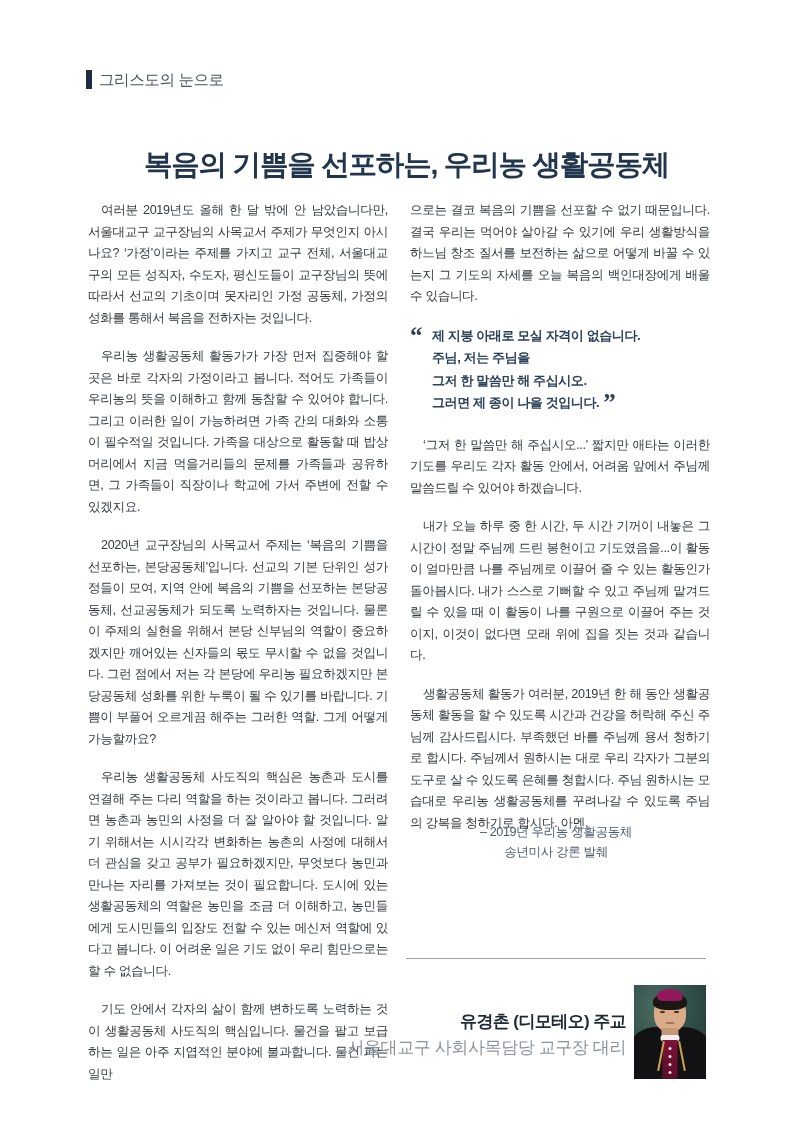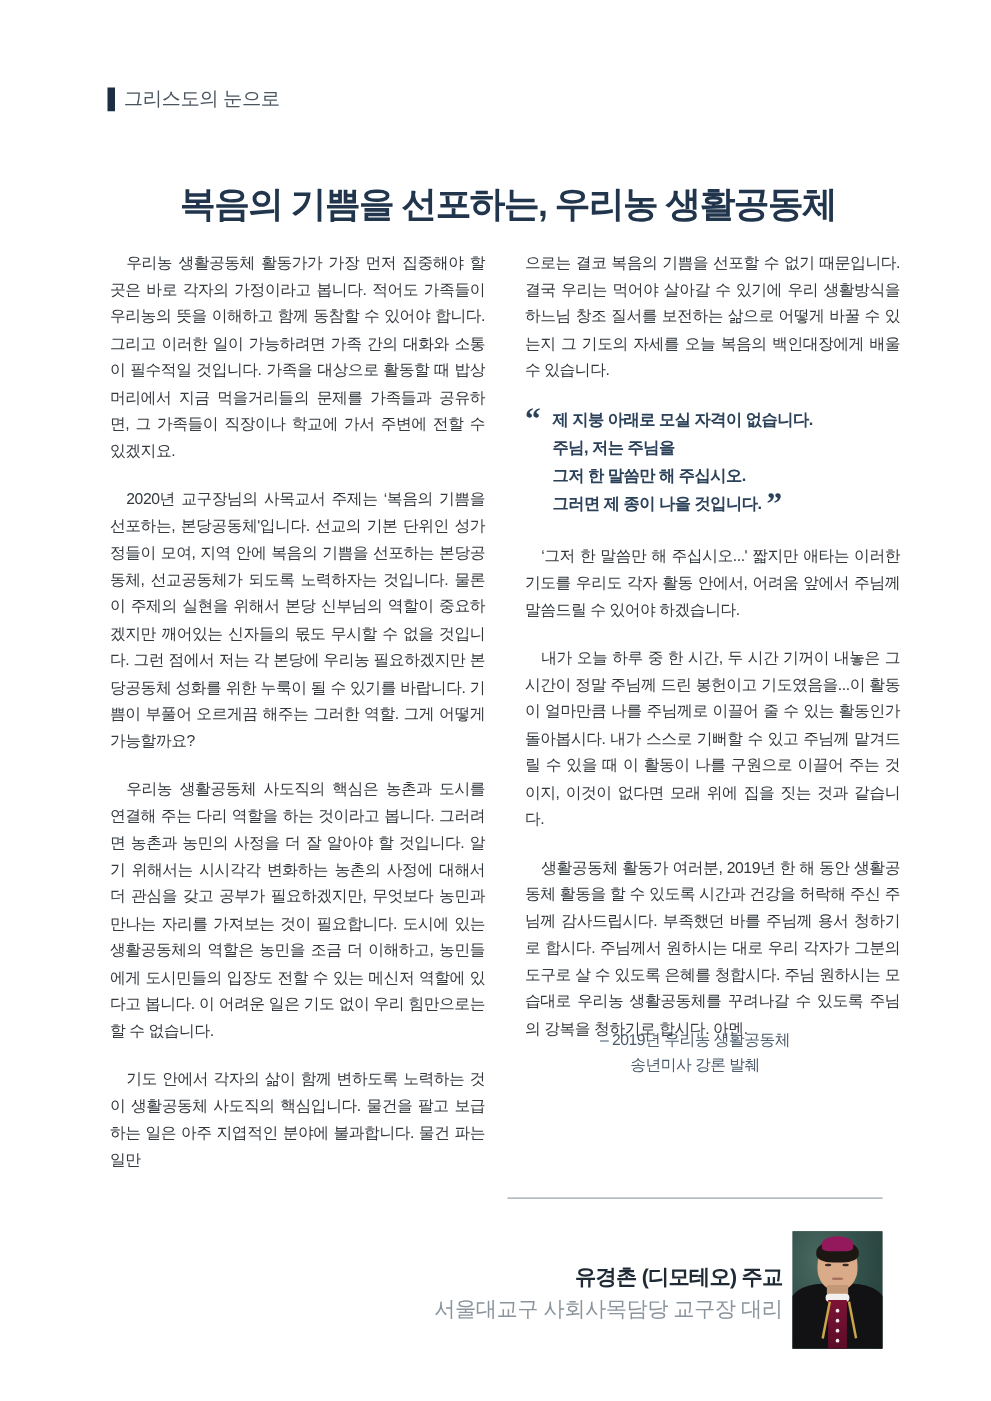--- a/index.html
+++ b/index.html
@@ -68,21 +68,21 @@
     top: 200px;
     width: 300px;
     font-size: 12.6px;
     line-height: 21.5px;
     letter-spacing: -0.35px;
     text-align: justify;
     color: #33383d;
     word-break: break-all;
   }
   .col-left  { left: 88px; }
-  .col-right { left: 420px; }
+  .col-right { left: 410px; }
 
   .col p {
     margin: 0 0 17px 0;
     text-indent: 13px;
   }
   .col p.no-indent { text-indent: 0; }
 
   
   .quote {
     position: relative;
@@ -306,20 +306,21 @@
 <div class="page">
 
   <div class="kicker">
     <span class="kicker-bar"></span>
     <span class="kicker-text">그리스도의 눈으로</span>
   </div>
 
   <h1 class="title">복음의 기쁨을 선포하는, 우리농 생활공동체</h1>
 
   <div class="col col-left">
+    <p>여러분 2019년도 올해 한 달 밖에 안 남았습니다만, 서울대교구 교구장님의 사목교서 주제가 무엇인지 아시나요? ‘가정'이라는 주제를 가지고 교구 전체, 서울대교구의 모든 성직자, 수도자, 평신도들이 교구장님의 뜻에 따라서 선교의 기초이며 못자리인 가정 공동체, 가정의 성화를 통해서 복음을 전하자는 것입니다.</p>
     <p>우리농 생활공동체 활동가가 가장 먼저 집중해야 할 곳은 바로 각자의 가정이라고 봅니다. 적어도 가족들이 우리농의 뜻을 이해하고 함께 동참할 수 있어야 합니다. 그리고 이러한 일이 가능하려면 가족 간의 대화와 소통이 필수적일 것입니다. 가족을 대상으로 활동할 때 밥상머리에서 지금 먹을거리들의 문제를 가족들과 공유하면, 그 가족들이 직장이나 학교에 가서 주변에 전할 수 있겠지요.</p>
     <p>2020년 교구장님의 사목교서 주제는 ‘복음의 기쁨을 선포하는, 본당공동체'입니다. 선교의 기본 단위인 성가정들이 모여, 지역 안에 복음의 기쁨을 선포하는 본당공동체, 선교공동체가 되도록 노력하자는 것입니다. 물론 이 주제의 실현을 위해서 본당 신부님의 역할이 중요하겠지만 깨어있는 신자들의 몫도 무시할 수 없을 것입니다. 그런 점에서 저는 각 본당에 우리농 필요하겠지만 본당공동체 성화를 위한 누룩이 될 수 있기를 바랍니다. 기쁨이 부풀어 오르게끔 해주는 그러한 역할. 그게 어떻게 가능할까요?</p>
     <p>우리농 생활공동체 사도직의 핵심은 농촌과 도시를 연결해 주는 다리 역할을 하는 것이라고 봅니다. 그러려면 농촌과 농민의 사정을 더 잘 알아야 할 것입니다. 알기 위해서는 시시각각 변화하는 농촌의 사정에 대해서 더 관심을 갖고 공부가 필요하겠지만, 무엇보다 농민과 만나는 자리를 가져보는 것이 필요합니다. 도시에 있는 생활공동체의 역할은 농민을 조금 더 이해하고, 농민들에게 도시민들의 입장도 전할 수 있는 메신저 역할에 있다고 봅니다. 이 어려운 일은 기도 없이 우리 힘만으로는 할 수 없습니다.</p>
     <p>기도 안에서 각자의 삶이 함께 변하도록 노력하는 것이 생활공동체 사도직의 핵심입니다. 물건을 팔고 보급하는 일은 아주 지엽적인 분야에 불과합니다. 물건 파는 일만</p>
   </div>
 
   <div class="col col-right">
     <p class="no-indent">으로는 결코 복음의 기쁨을 선포할 수 없기 때문입니다. 결국 우리는 먹어야 살아갈 수 있기에 우리 생활방식을 하느님 창조 질서를 보전하는 삶으로 어떻게 바꿀 수 있는지 그 기도의 자세를 오늘 복음의 백인대장에게 배울 수 있습니다.</p>
 
     <div class="quote">

